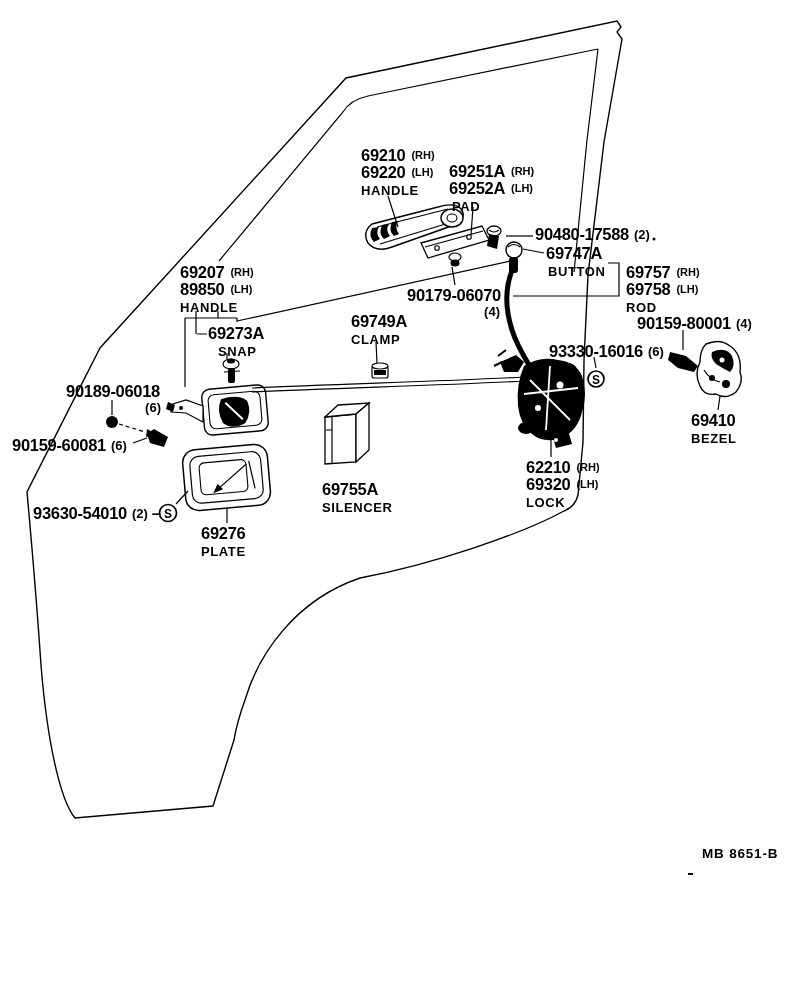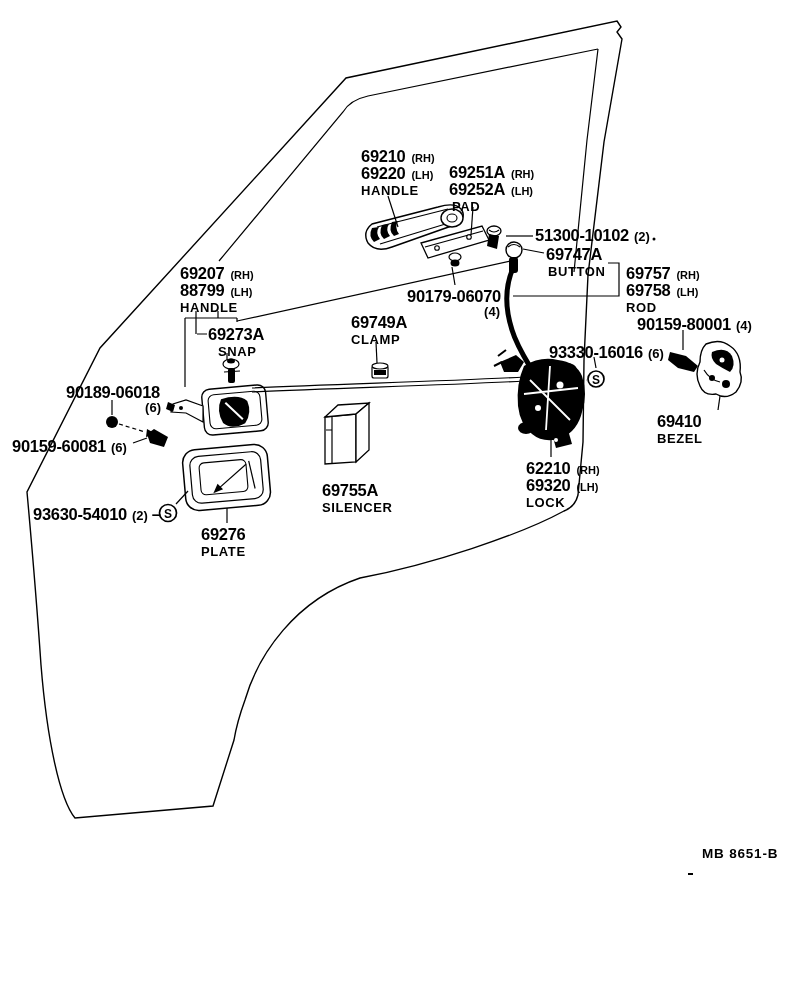--- a/index.html
+++ b/index.html
@@ -1,20 +1,20 @@
 <!DOCTYPE html>
 <html><head>
 <meta charset="utf-8">
 <style>
   html,body{margin:0;padding:0;background:#fff;}
   .stage{position:relative;width:800px;height:990px;background:#fff;overflow:hidden;
          font-family:"Liberation Sans",sans-serif;color:#000;}
   .art{position:absolute;left:0;top:0;z-index:1;}
   .lbl{position:absolute;z-index:2;font-weight:bold;white-space:nowrap;line-height:1;color:#000;}
-  .row{display:flex;align-items:flex-end;height:17px;}
+  .row{display:flex;align-items:flex-start;height:17px;}
   .num{font-size:16.5px;letter-spacing:-0.3px;}
   .suf{font-size:11px;padding-top:2.5px;margin-left:6px;letter-spacing:0;}
   .qty{font-size:13px;padding-top:2px;margin-left:5px;}
   .qty-row{display:block;text-align:right;font-size:13px;margin-top:1px;height:14px;}
   .caption{font-size:13px;letter-spacing:0.6px;margin-top:2.5px;}
   .mb{font-size:13.5px;letter-spacing:0.8px;font-weight:bold;}
   svg .ln{stroke:#000;stroke-width:1.2;fill:none;}
   svg .ol{stroke:#000;stroke-width:1.4;fill:none;}
   svg .wh{stroke:#000;fill:#fff;}
   svg .bk{fill:#000;stroke:none;}
@@ -208,21 +208,21 @@
       </div>
     <div class="row">
         <span class="num">69252A</span>
         <span class="suf">(LH)</span>
       </div>
     <div class="caption" style="margin-left:3px">PAD</div>
   </div>
 
   <div class="lbl" style="left:535px;top:226px">
     <div class="row">
-        <span class="num">51300-10102</span>
+        <span class="num">90480-17588</span>
         <span class="qty">(2)</span>
       </div>
   </div>
 
   <div class="lbl" style="left:546px;top:245px">
     <div class="row">
         <span class="num">69747A</span>
       </div>
     <div class="caption" style="margin-left:2px">BUTTON</div>
   </div>
@@ -238,21 +238,21 @@
       </div>
     <div class="caption">ROD</div>
   </div>
 
   <div class="lbl" style="left:180px;top:264px">
     <div class="row">
         <span class="num">69207</span>
         <span class="suf">(RH)</span>
       </div>
     <div class="row">
-        <span class="num">88799</span>
+        <span class="num">89850</span>
         <span class="suf">(LH)</span>
       </div>
     <div class="caption">HANDLE</div>
   </div>
 
   <div class="lbl" style="left:208px;top:325px">
     <div class="row">
         <span class="num">69273A</span>
       </div>
     <div class="caption" style="margin-left:10px">SNAP</div>
@@ -279,21 +279,21 @@
       </div>
   </div>
 
   <div class="lbl" style="left:637px;top:315px">
     <div class="row">
         <span class="num">90159-80001</span>
         <span class="qty">(4)</span>
       </div>
   </div>
 
-  <div class="lbl" style="left:657px;top:412px">
+  <div class="lbl" style="left:691px;top:412px">
     <div class="row">
         <span class="num">69410</span>
       </div>
     <div class="caption">BEZEL</div>
   </div>
 
   <div class="lbl" style="left:526px;top:459px">
     <div class="row">
         <span class="num">62210</span>
         <span class="suf">(RH)</span>

